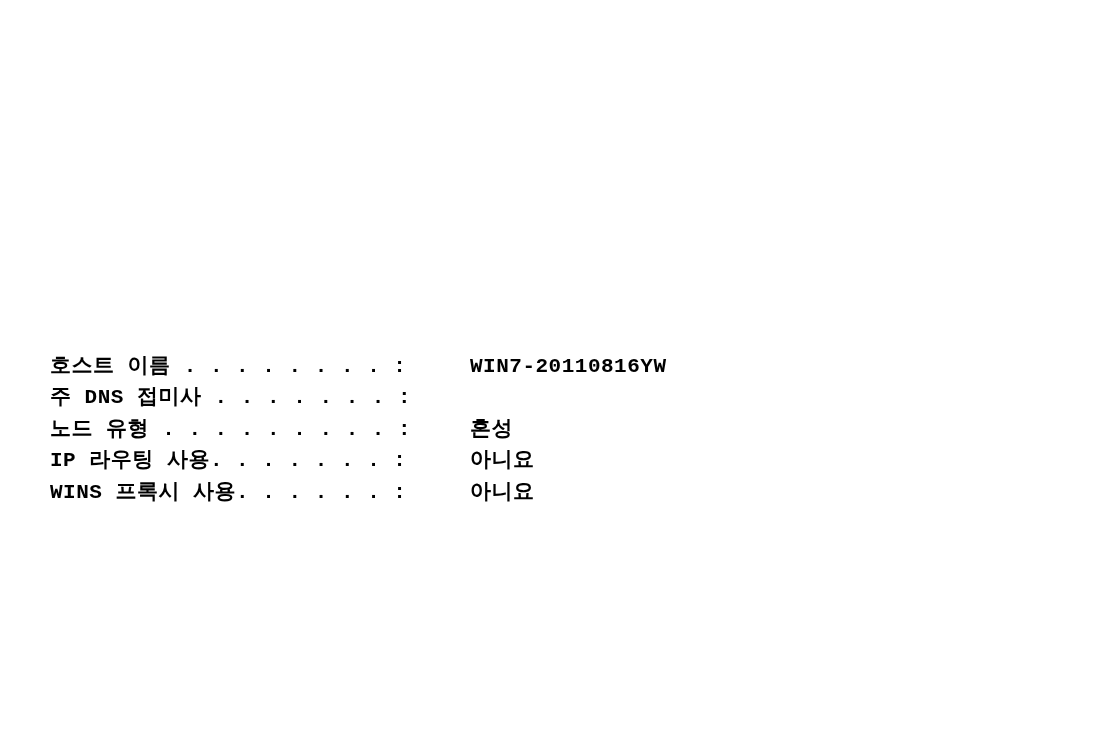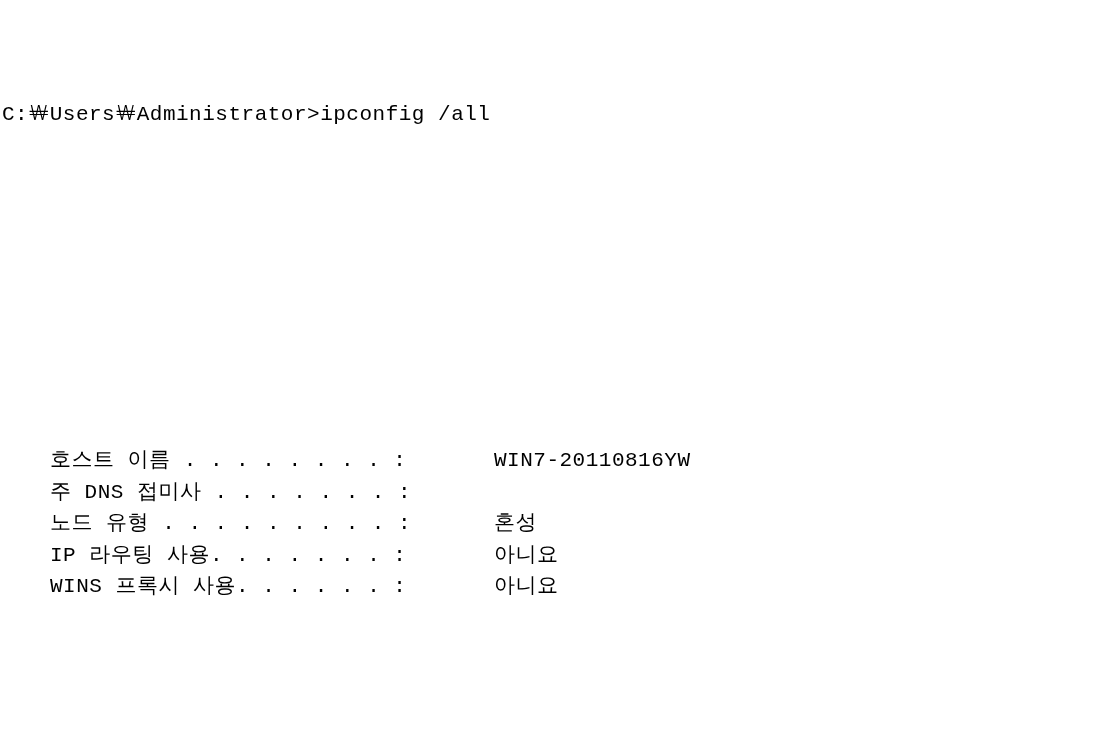--- a/index.html
+++ b/index.html
@@ -16,41 +16,40 @@
   .terminal {
     padding: 4px 2px;
     white-space: pre;
   }
   .line {
     display: block;
     min-height: 1.5em;
   }
   .indent {
     padding-left: 48px;
+    font-weight: bold;
   }
   .row {
     display: flex;
   }
   .labelcol {
     width: 420px;
     flex: 0 0 auto;
     overflow: hidden;
   }
   .valcol {
     flex: 1 1 auto;
     position: relative;
-    margin-left: 24px;
   }
 </style>
 </head>
 <body>
 
 <div class="terminal">
 
-  <span class="line">C:￦Users￦Administrator&gt;ipconfig /all</span>
   <span class="line"> </span>
 
   <span class="line"> </span>
 
   <div id="ipcfg-block"><div class="line row indent"><span class="labelcol">호스트 이름 . . . . . . . . : </span><span class="valcol">WIN7-20110816YW</span></div><div class="line row indent"><span class="labelcol">주 DNS 접미사 . . . . . . . : </span><span class="valcol"></span></div><div class="line row indent"><span class="labelcol">노드 유형 . . . . . . . . . : </span><span class="valcol">혼성</span></div><div class="line row indent"><span class="labelcol">IP 라우팅 사용. . . . . . . : </span><span class="valcol">아니요</span></div><div class="line row indent"><span class="labelcol">WINS 프록시 사용. . . . . . : </span><span class="valcol">아니요</span></div></div>
 
   
   
   
 

